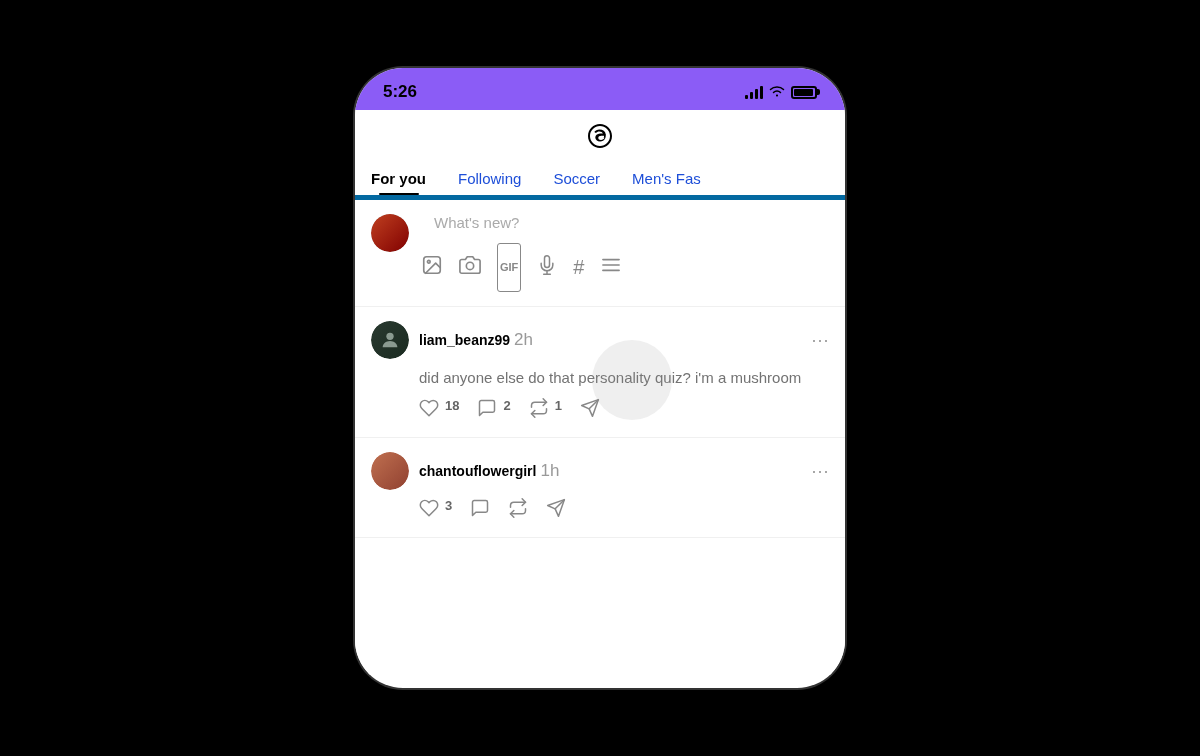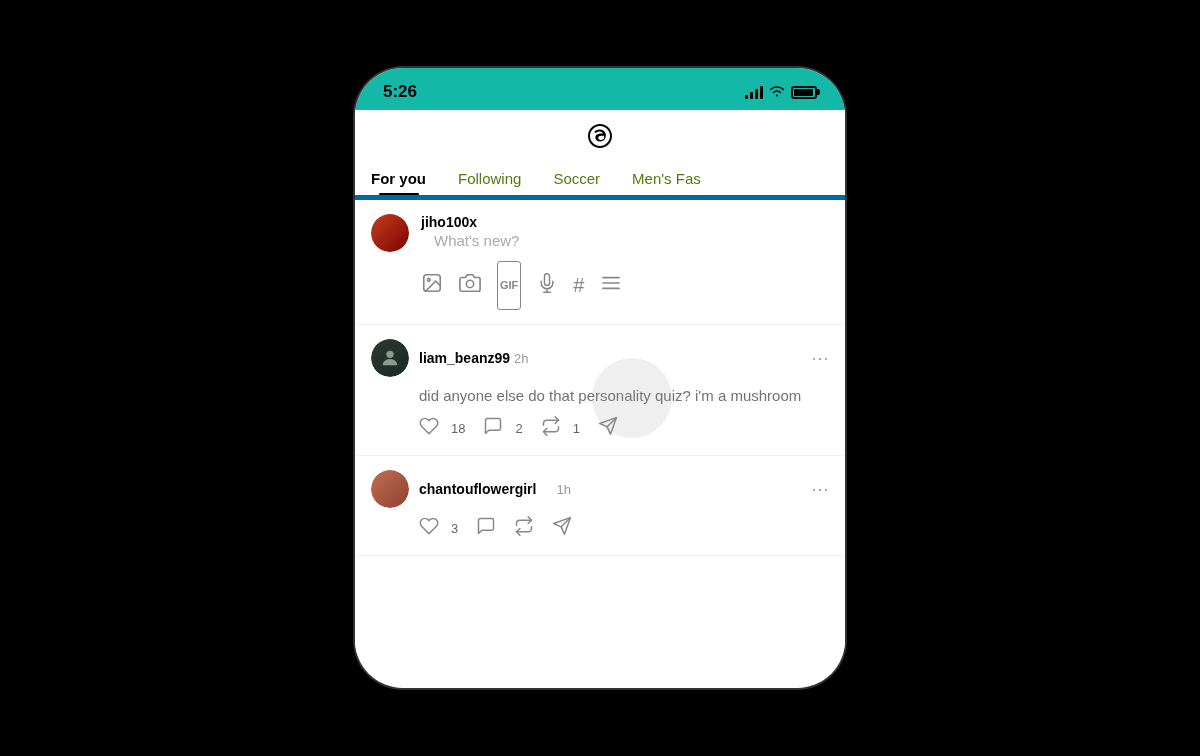--- a/index.html
+++ b/index.html
@@ -22,21 +22,21 @@
       position: relative;
       box-shadow: 0 0 0 2px #333;
     }
 
     
     .status-bar {
       display: flex;
       justify-content: space-between;
       align-items: center;
       padding: 14px 28px 8px;
-      background: #14b8a6;
+      background: #8b5cf6;
     }
 
     .status-time {
       font-size: 17px;
       font-weight: 600;
       color: #000;
     }
 
     .status-icons {
       display: flex;
@@ -110,21 +110,21 @@
     .tab-bar {
       display: flex;
       border-bottom: 5px solid #0369a1;
       background: #fff;
       overflow: hidden;
     }
 
     .tab-item {
       padding: 10px 16px 8px;
       font-size: 15px;
-      color: #4d7c0f;
+      color: #1d4ed8;
       cursor: pointer;
       white-space: nowrap;
       position: relative;
       flex-shrink: 0;
     }
 
     .tab-item.active {
       color: #000;
       font-weight: 600;
     }
@@ -252,21 +252,21 @@
     }
 
     .post-username {
       font-weight: 700;
       font-size: 14px;
       color: #000;
     }
 
     .post-time {
       color: #999;
-      font-size: 13px;
+      font-size: 17px;
     }
 
     .more-icon {
       color: #999;
       font-size: 18px;
       cursor: pointer;
     }
 
     .post-text {
       font-size: 15px;
@@ -278,25 +278,25 @@
 
     .post-actions {
       display: flex;
       gap: 18px;
       align-items: center;
       margin-left: 48px;
     }
 
     .post-action {
       display: flex;
-      align-items: center;
-      gap: 12px;
+      gap: 6px;
       color: #666;
       font-size: 13px;
       cursor: pointer;
+      font-weight: bold;
     }
 
     .post-action-icon {
       font-size: 19px;
       color: #888;
     }
 
     .post-action-count {
       font-size: 13px;
       color: #666;
@@ -368,21 +368,20 @@
     </div>
   </div>
 
   <div class="feed-content">
 
     <div class="compose-area">
       <div class="avatar">
         <div class="avatar-placeholder" style="background: linear-gradient(135deg, #c04020, #800000);"></div>
       </div>
       <div class="compose-content">
-        <div class="compose-username">jiho100x</div>
         <div class="compose-placeholder">What's new?</div>
         <div class="compose-actions">
           <span class="compose-action-icon">
             <svg width="22" height="22" viewBox="0 0 24 24" fill="none" stroke="#888" stroke-width="1.8" stroke-linecap="round" stroke-linejoin="round">
               <rect x="3" y="3" width="18" height="18" rx="3"></rect>
               <circle cx="8.5" cy="8.5" r="1.5"></circle>
               <polyline points="21 15 16 10 5 21"></polyline>
             </svg>
           </span>
           <span class="compose-action-icon">
@@ -476,21 +475,21 @@
 
     <div style="margin-left: 34px; width: 2px; height: 0; background: #ddd; margin-bottom: 0;"></div>
 
     <div class="post">
       <div class="post-header">
         <div class="post-user-info">
           <div class="post-avatar">
             <div class="post-avatar-chantou" style="background: linear-gradient(135deg, #c07050, #904030);"></div>
           </div>
           <div>
-            <div style="display:flex; align-items:center; gap:20px;">
+            <div style="display:flex; align-items:center; gap:4px;">
               <span class="post-username">chantouflowergirl</span>
               <span class="post-time">1h</span>
             </div>
           </div>
         </div>
         <span class="more-icon">···</span>
       </div>
       <div class="post-actions">
         <div class="post-action">
           <span class="post-action-icon">

